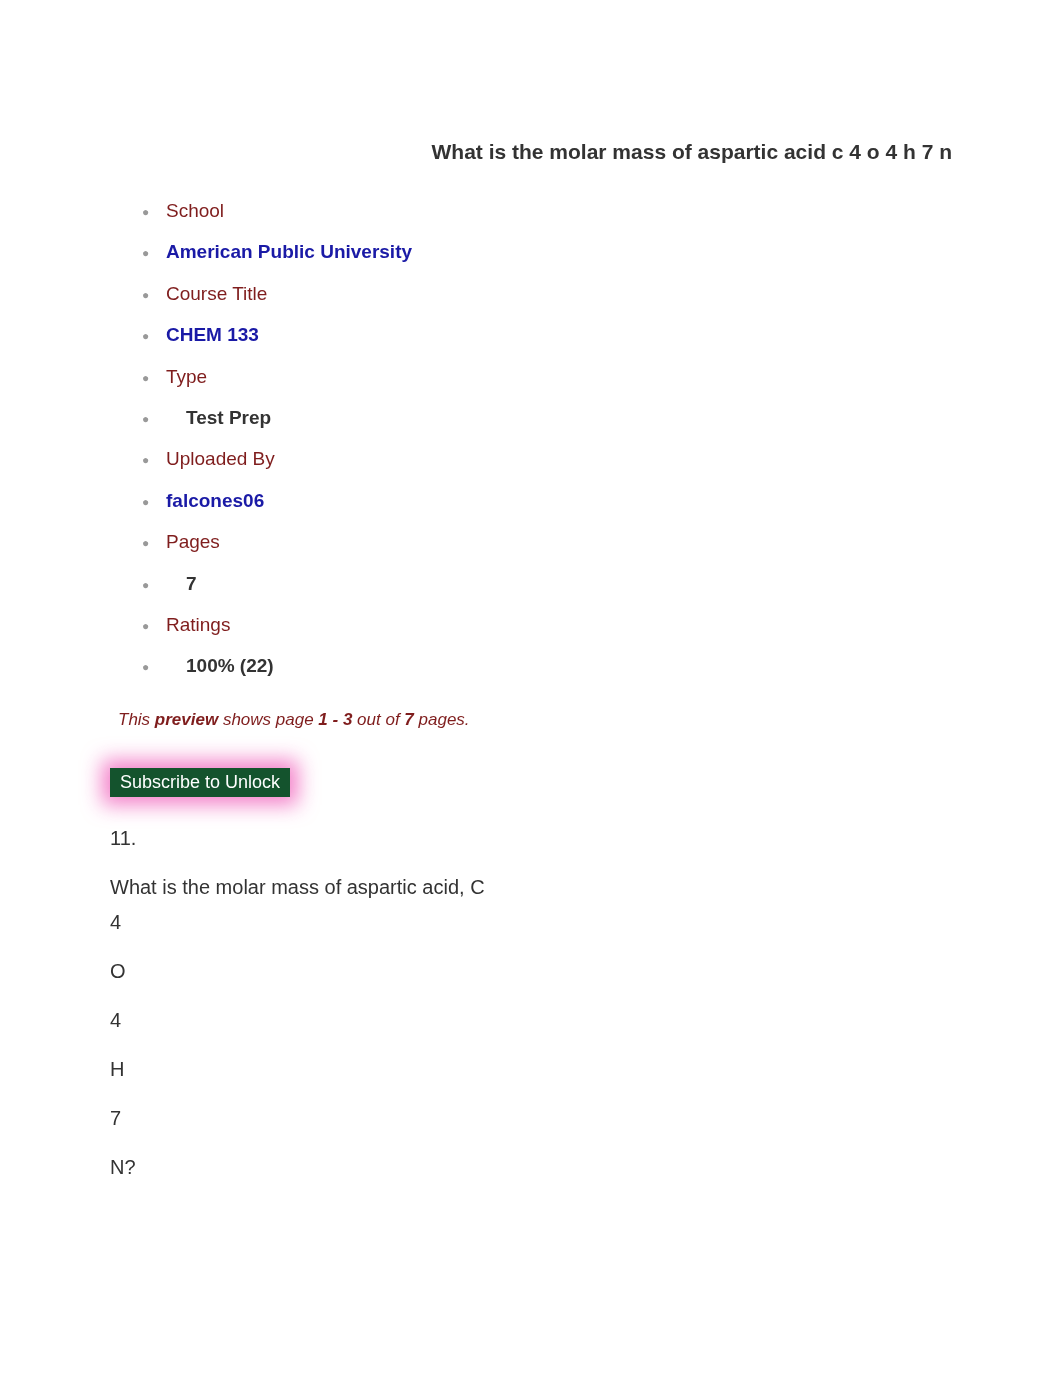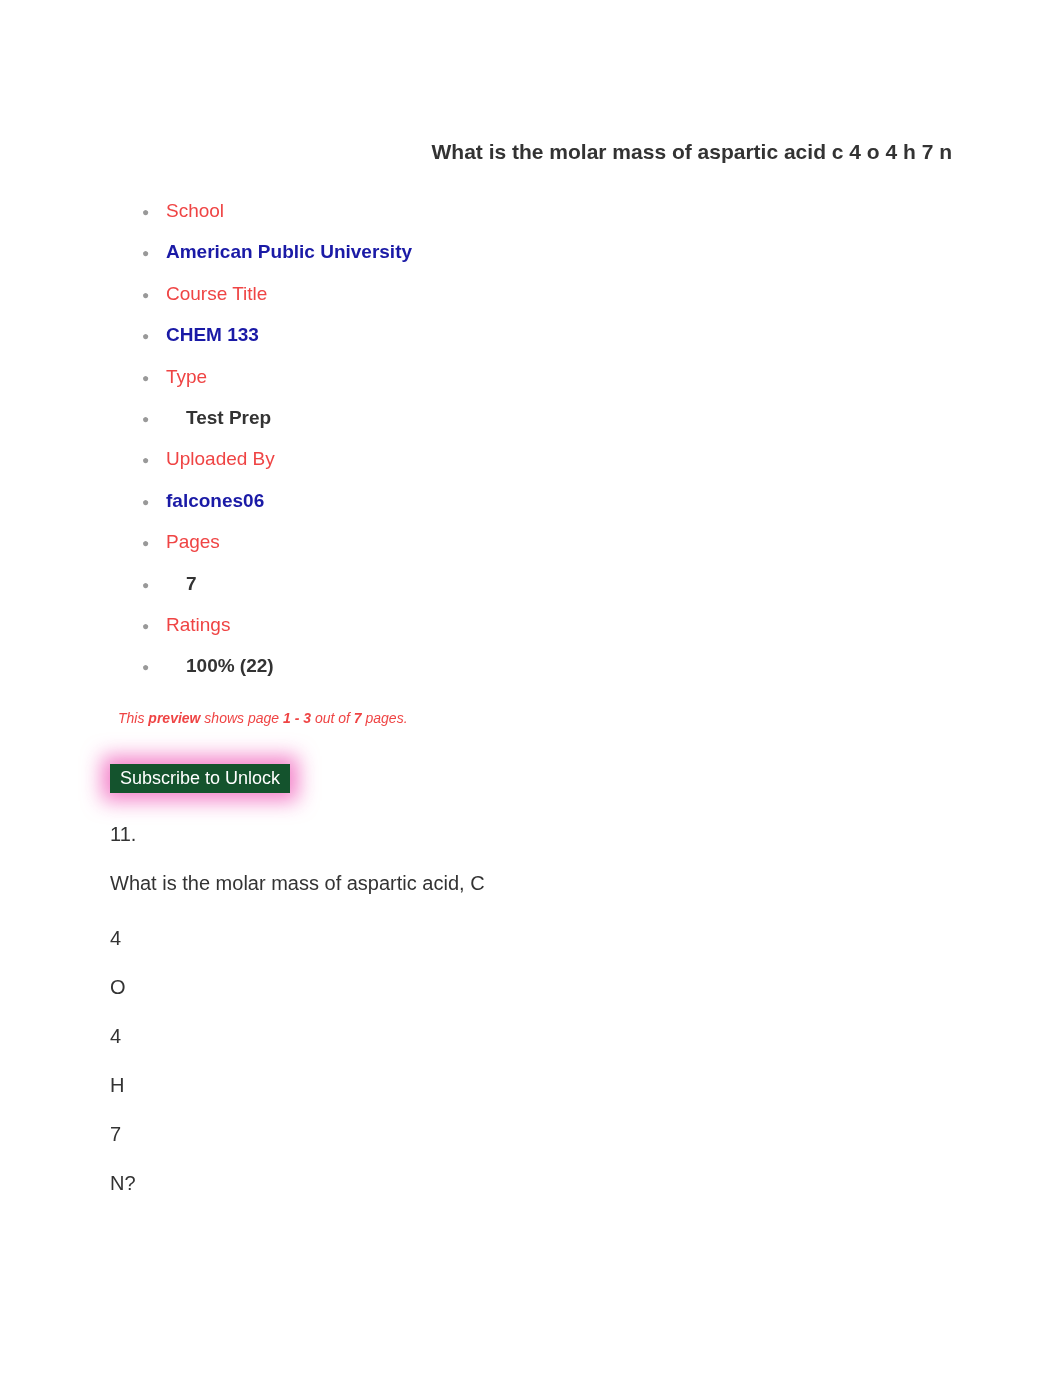--- a/index.html
+++ b/index.html
@@ -37,37 +37,37 @@
     }
     .meta-list li::before {
       content: "●";
       position: absolute;
       left: -24px;
       color: #999;
       font-size: 12px;
       top: 11px;
     }
     .meta-label {
-      color: #ef4444;
+      color: #7f1d1d;
     }
     .meta-value-bold {
       font-weight: bold;
       color: #333;
       margin-left: 20px;
     }
     .meta-link {
       color: #1a1aa6;
       font-weight: bold;
       text-decoration: none;
       cursor: pointer;
     }
     .preview-line {
       font-style: italic;
-      font-size: 14px;
-      color: #ef4444;
+      font-size: 17px;
+      color: #7f1d1d;
       margin: 24px 0 38px 8px;
     }
     .preview-line .bold {
       font-weight: bold;
     }
     .subscribe-btn {
       display: inline-block;
       background: #14532d;
       color: #fff;
       font-size: 18px;
@@ -78,21 +78,21 @@
       margin-bottom: 30px;
     }
     .question-number {
       font-size: 20px;
       color: #333;
       margin-bottom: 26px;
     }
     .question-text {
       font-size: 20px;
       color: #333;
-      margin-bottom: 32px;
+      margin-bottom: 12px;
     }
     .formula-part {
       font-size: 20px;
       color: #333;
       margin-bottom: 26px;
     }
   </style>
 </head>
 <body>
 

